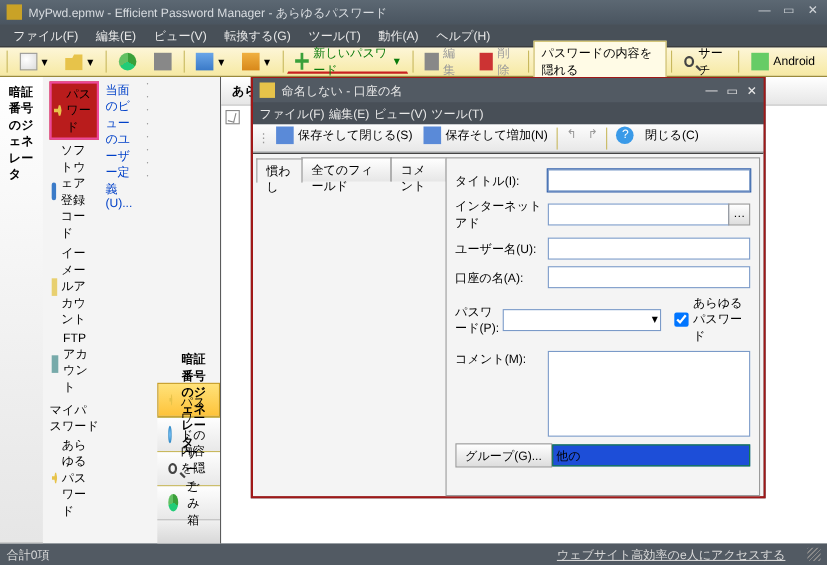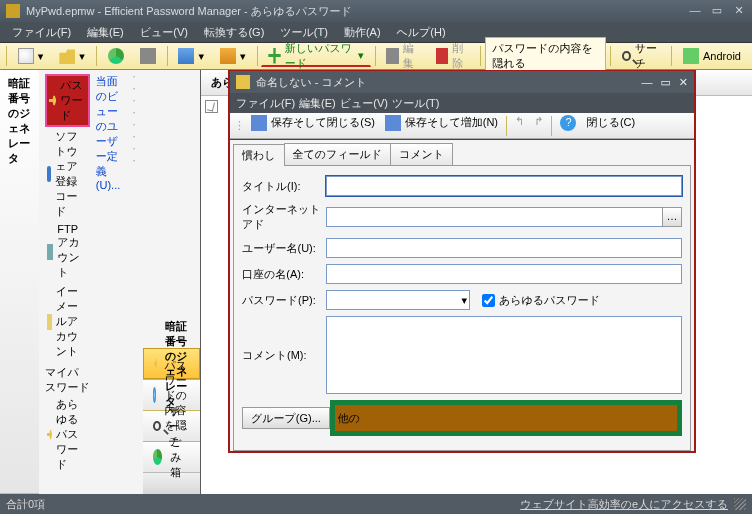--- a/index.html
+++ b/index.html
@@ -43,37 +43,37 @@
 .chead{background:linear-gradient(#fff,#e6e6e6);padding:5px 10px;font-weight:bold;border-bottom:1px solid #bbb}
 .marker{position:absolute;left:4px;top:30px;width:13px;height:13px;border:1px solid #888;background:#fff}
 .marker::after{content:"";position:absolute;left:2px;top:1px;width:5px;height:8px;border-right:1px solid #888;border-bottom:1px solid #888;transform:rotate(14deg)}
 .modal{position:absolute;left:27px;top:-1px;width:468px;height:384px;border:2px solid #a01818;background:#525a63;display:flex;flex-direction:column}
 .m-title{height:22px;background:#525a63;color:#e8e8e8;display:flex;align-items:center;padding:0 6px}
 .m-title .key{width:14px;height:14px;background:#e7c34a;margin-right:6px}
 .m-title .wbtns{margin-left:auto;display:flex;gap:8px}
 .m-menu{height:20px;background:#484f57;color:#e8e8e8;display:flex;align-items:center;gap:4px;padding:0 6px}
 .m-tools{height:26px;background:linear-gradient(#fdfdfd,#e7e7e7);display:flex;align-items:center;padding:0 4px;gap:2px;border-bottom:1px solid #aaa}
 .m-tools .lb{display:flex;align-items:flex-start;gap:4px;padding:0 4px;cursor:pointer;height:22px}
-.m-body{flex:1;background:#f4f4f4;border-top:1px solid #444;padding:3px 3px 0 3px;display:flex;flex-direction:column}
+.m-body{flex:1;background:#f4f4f4;border-top:1px solid #444;padding:3px 3px 0 3px;display:flex;flex-direction:row}
 .tabs{display:flex;height:22px}
 .tab{border:1px solid #9a9a9a;border-bottom:none;padding:3px 8px;background:linear-gradient(#fff,#e6e6e6);margin-right:-1px;cursor:pointer}
 .tab.active{background:#f4f4f4;position:relative;top:1px}
 .form{border:1px solid #9a9a9a;background:#f4f4f4;flex:1;padding:10px 8px 6px 8px}
 .fr{display:flex;align-items:center;margin-bottom:6px}
 .fr label{width:84px}
 .fr input[type=text],.fr .sel{flex:1;height:20px;border:1px solid #7a9ac8;background:#fff;padding:0 3px}
 .fr .dots{width:20px;height:20px;border:1px solid #999;background:linear-gradient(#fff,#ddd);margin-left:-1px;text-align:center;line-height:16px;cursor:pointer}
 .fr .sel{width:144px;flex:none;display:flex;align-items:center;justify-content:flex-end;padding-right:2px}
 .fr textarea{flex:1;height:78px;border:1px solid #7a9ac8;resize:none}
 .fr .cb{margin:0 4px 0 12px}
 .grp{display:flex;align-items:center;margin-top:2px}
 .grp button{height:22px;padding:0 8px;border:1px solid #999;background:linear-gradient(#fff,#ddd);margin-right:0;cursor:pointer}
-.grp input{flex:1;height:36px;border:5px solid #15803d;padding:0 3px;background:#a16207}
+.grp input{flex:1;height:20px;border:1px solid #15803d;padding:0 3px;background:#1d4ed8}
 .status{height:20px;background:#525a63;color:#d8d8d8;display:flex;align-items:center;padding:0 6px}
-.status .lnk{margin-left:auto;color:#d8d8d8;text-decoration:underline;cursor:pointer;margin-right:6px}
+.status .lnk{margin-left:auto;color:#d8d8d8;text-decoration:underline;cursor:pointer;margin-right:20px}
 .status .grip{width:12px;height:12px;background:repeating-linear-gradient(135deg,#888 0 1px,transparent 1px 3px)}
 .key-ico{width:16px;height:16px;background:#e7c34a;clip-path:polygon(0 40%,50% 40%,60% 20%,80% 20%,100% 50%,80% 80%,60% 80%,50% 60%,0 60%)}
 .disabled{color:#9a9a9a}
 </style>
 </head>
 <body>
 
 <div class="titlebar">
   <span class="tico"></span>
   <span>MyPwd.epmw - Efficient Password Manager - あらゆるパスワード</span>
@@ -139,26 +139,26 @@
     <div class="sb-tree">
       <div class="treeitem sel">
           <span class="key-ico"></span>
           <span>パスワード</span>
         </div>
       <div class="treeitem">
           <span class="ico" style="background:#3a7ac8;border-radius:3px"></span>
           <span>ソフトウェア登録コード</span>
         </div>
       <div class="treeitem">
+          <span class="ico" style="background:#e8d070"></span>
+          <span>イーメールアカウント</span>
+        </div>
+      <div class="treeitem">
           <span class="ico" style="background:#7aa"></span>
           <span>FTPアカウント</span>
-        </div>
-      <div class="treeitem">
-          <span class="ico" style="background:#e8d070"></span>
-          <span>イーメールアカウント</span>
         </div>
       <div style="padding:4px 0 0 0">マイパスワード</div>
       <div class="treeitem">
           <span class="key-ico"></span>
           <span>あらゆるパスワード</span>
         </div>
     </div>
     <div class="sb-sub">当面のビューのユーザー定義(U)...</div>
     <div class="sb-grip">· · · · · · · ·</div>
     <div class="sb-btns">
@@ -182,21 +182,21 @@
     </div>
   </div>
 
   <div class="content">
     <div class="chead">あらゆるパスワード</div>
     <div class="marker"></div>
 
     <div class="modal">
       <div class="m-title">
         <span class="key"></span>
-        <span>命名しない - コメント</span>
+        <span>命名しない - 口座の名</span>
         <div class="wbtns">
           <span class="wbtn">—</span>
           <span class="wbtn">▭</span>
           <span class="wbtn">✕</span>
         </div>
       </div>
       <div class="m-menu">
         <span class="mitem">ファイル(F)</span>
         <span class="mitem">編集(E)</span>
         <span class="mitem">ビュー(V)</span>
@@ -246,21 +246,21 @@
               <input type="text" style="">
             </div>
           <div class="fr">
               <label>パスワード(P):</label>
               <div class="sel">
                 <span>▾</span>
               </div>
               <input type="checkbox" class="cb" checked="" style="">
               <span>あらゆるパスワード</span>
             </div>
-          <div class="fr" style="align-items:center">
+          <div class="fr" style="align-items:flex-start">
               <label>コメント(M):</label>
               <textarea style=""></textarea>
             </div>
           <div class="grp">
               <button>グループ(G)...</button>
               <input type="text" value="他の" style="">
             </div>
         </div>
       </div>
     </div>

